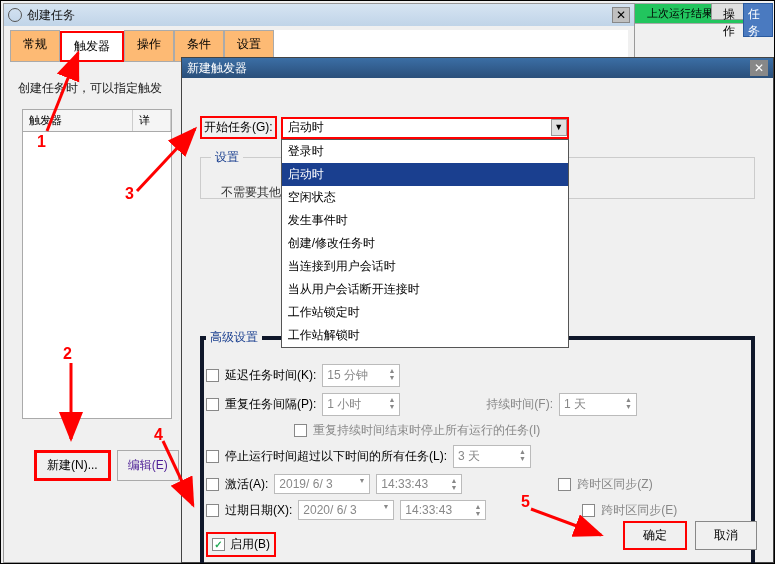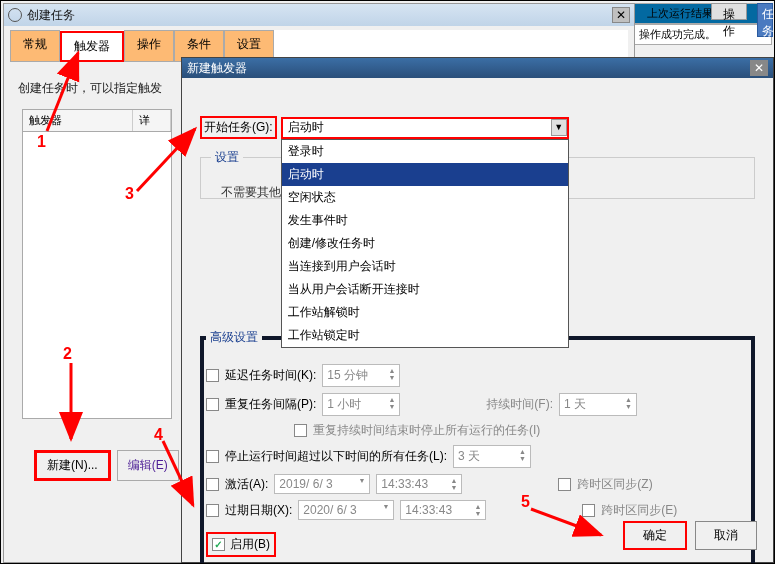--- a/index.html
+++ b/index.html
@@ -6,22 +6,22 @@
     body { width: 775px; height: 564px; background: #f0f0f0; position: relative; overflow: hidden; border: 1px solid #000; }
     
     .window-main { position: absolute; left: 2px; top: 2px; width: 632px; height: 560px; background: #f0f0f0; border: 1px solid #999; }
     .window-main-titlebar { height: 22px; background: linear-gradient(to bottom, #d6e4f2, #c0d4e8); display: flex; align-items: center; padding: 0 4px; }
     .window-main-titlebar .icon { width: 14px; height: 14px; border: 1px solid #555; border-radius: 50%; margin-right: 5px; }
     .window-main-titlebar .title { flex: 1; color: #111; }
     .close-x { width: 18px; height: 16px; background: #c0c0c0; border: 1px solid #888; text-align: center; line-height: 14px; cursor: pointer; font-family: Arial; }
     
     .sidebar-right { position: absolute; right: 2px; top: 2px; width: 138px; }
     .sidebar-row { border: 1px solid #aaa; background: #fff; padding: 2px 4px; font-size: 11px; }
-    .sidebar-title { background: #0369a1; font-weight: normal; padding-left: 12px; }
-    .sidebar-btn-blue { background: #4a7ac0; color: #fff; border: 1px solid #2a5a9f; padding: 2px 4px; position: absolute; right: -1px; top: 0px; width: 16px; height: 34px; }
+    .sidebar-title { background: #22c55e; font-weight: normal; padding-left: 12px; }
+    .sidebar-btn-blue { background: #4a7ac0; color: #fff; border: 1px solid #2a5a9f; padding: 2px 4px; position: absolute; right: -1px; top: 0px; width: 30px; height: 34px; }
     .sidebar-btn-gray { background: #e0e0e0; border: 1px solid #999; padding: 2px 6px; position: absolute; right: 25px; top: 0px; width: 36px; height: 17px; text-align: center; }
     
     .tabs { display: flex; border-bottom: 1px solid #aaa; background: #fff; }
     .tab { padding: 5px 12px; border: 1px solid #aaa; border-bottom: none; background: #fdba74; cursor: pointer; margin-right: 0px; }
     .tab.active { background: #fff; position: relative; top: 1px; }
     .tab-highlight { border: 2px solid red; }
     
     .main-content { padding: 10px; }
     .desc-text { margin: 8px 0 12px 4px; color: #222; }
     
@@ -70,21 +70,20 @@
     
     
     .arrow { position: absolute; z-index: 20; pointer-events: none; }
     .num-label { position: absolute; color: red; font-weight: bold; font-size: 16px; z-index: 21; font-family: Arial; }
   </style>
 </head>
 <body>
 
 <div class="sidebar-right">
   <div class="sidebar-row sidebar-title">上次运行结果</div>
-  <div class="sidebar-row">操作成功完成。</div>
   <div class="sidebar-btn-gray">操作</div>
   <div class="sidebar-btn-blue">任务</div>
 </div>
 
 <div class="window-main">
   <div class="window-main-titlebar">
     <span class="icon"></span>
     <span class="title">创建任务</span>
     <span class="close-x">✕</span>
   </div>
@@ -129,22 +128,22 @@
         </div>
         <div class="dropdown-arrow">▼</div>
         <div class="dropdown-list">
           <div class="dropdown-item">登录时</div>
           <div class="dropdown-item selected">启动时</div>
           <div class="dropdown-item">空闲状态</div>
           <div class="dropdown-item">发生事件时</div>
           <div class="dropdown-item">创建/修改任务时</div>
           <div class="dropdown-item">当连接到用户会话时</div>
           <div class="dropdown-item">当从用户会话断开连接时</div>
+          <div class="dropdown-item">工作站锁定时</div>
           <div class="dropdown-item">工作站解锁时</div>
-          <div class="dropdown-item">工作站锁定时</div>
         </div>
       </div>
     </div>
 
     <fieldset class="fieldset" style="height:50px; position:relative;">
       <legend class="fieldset-legend">设置</legend>
       <div class="settings-text">不需要其他设</div>
     </fieldset>
 
     <fieldset class="adv-fieldset">

